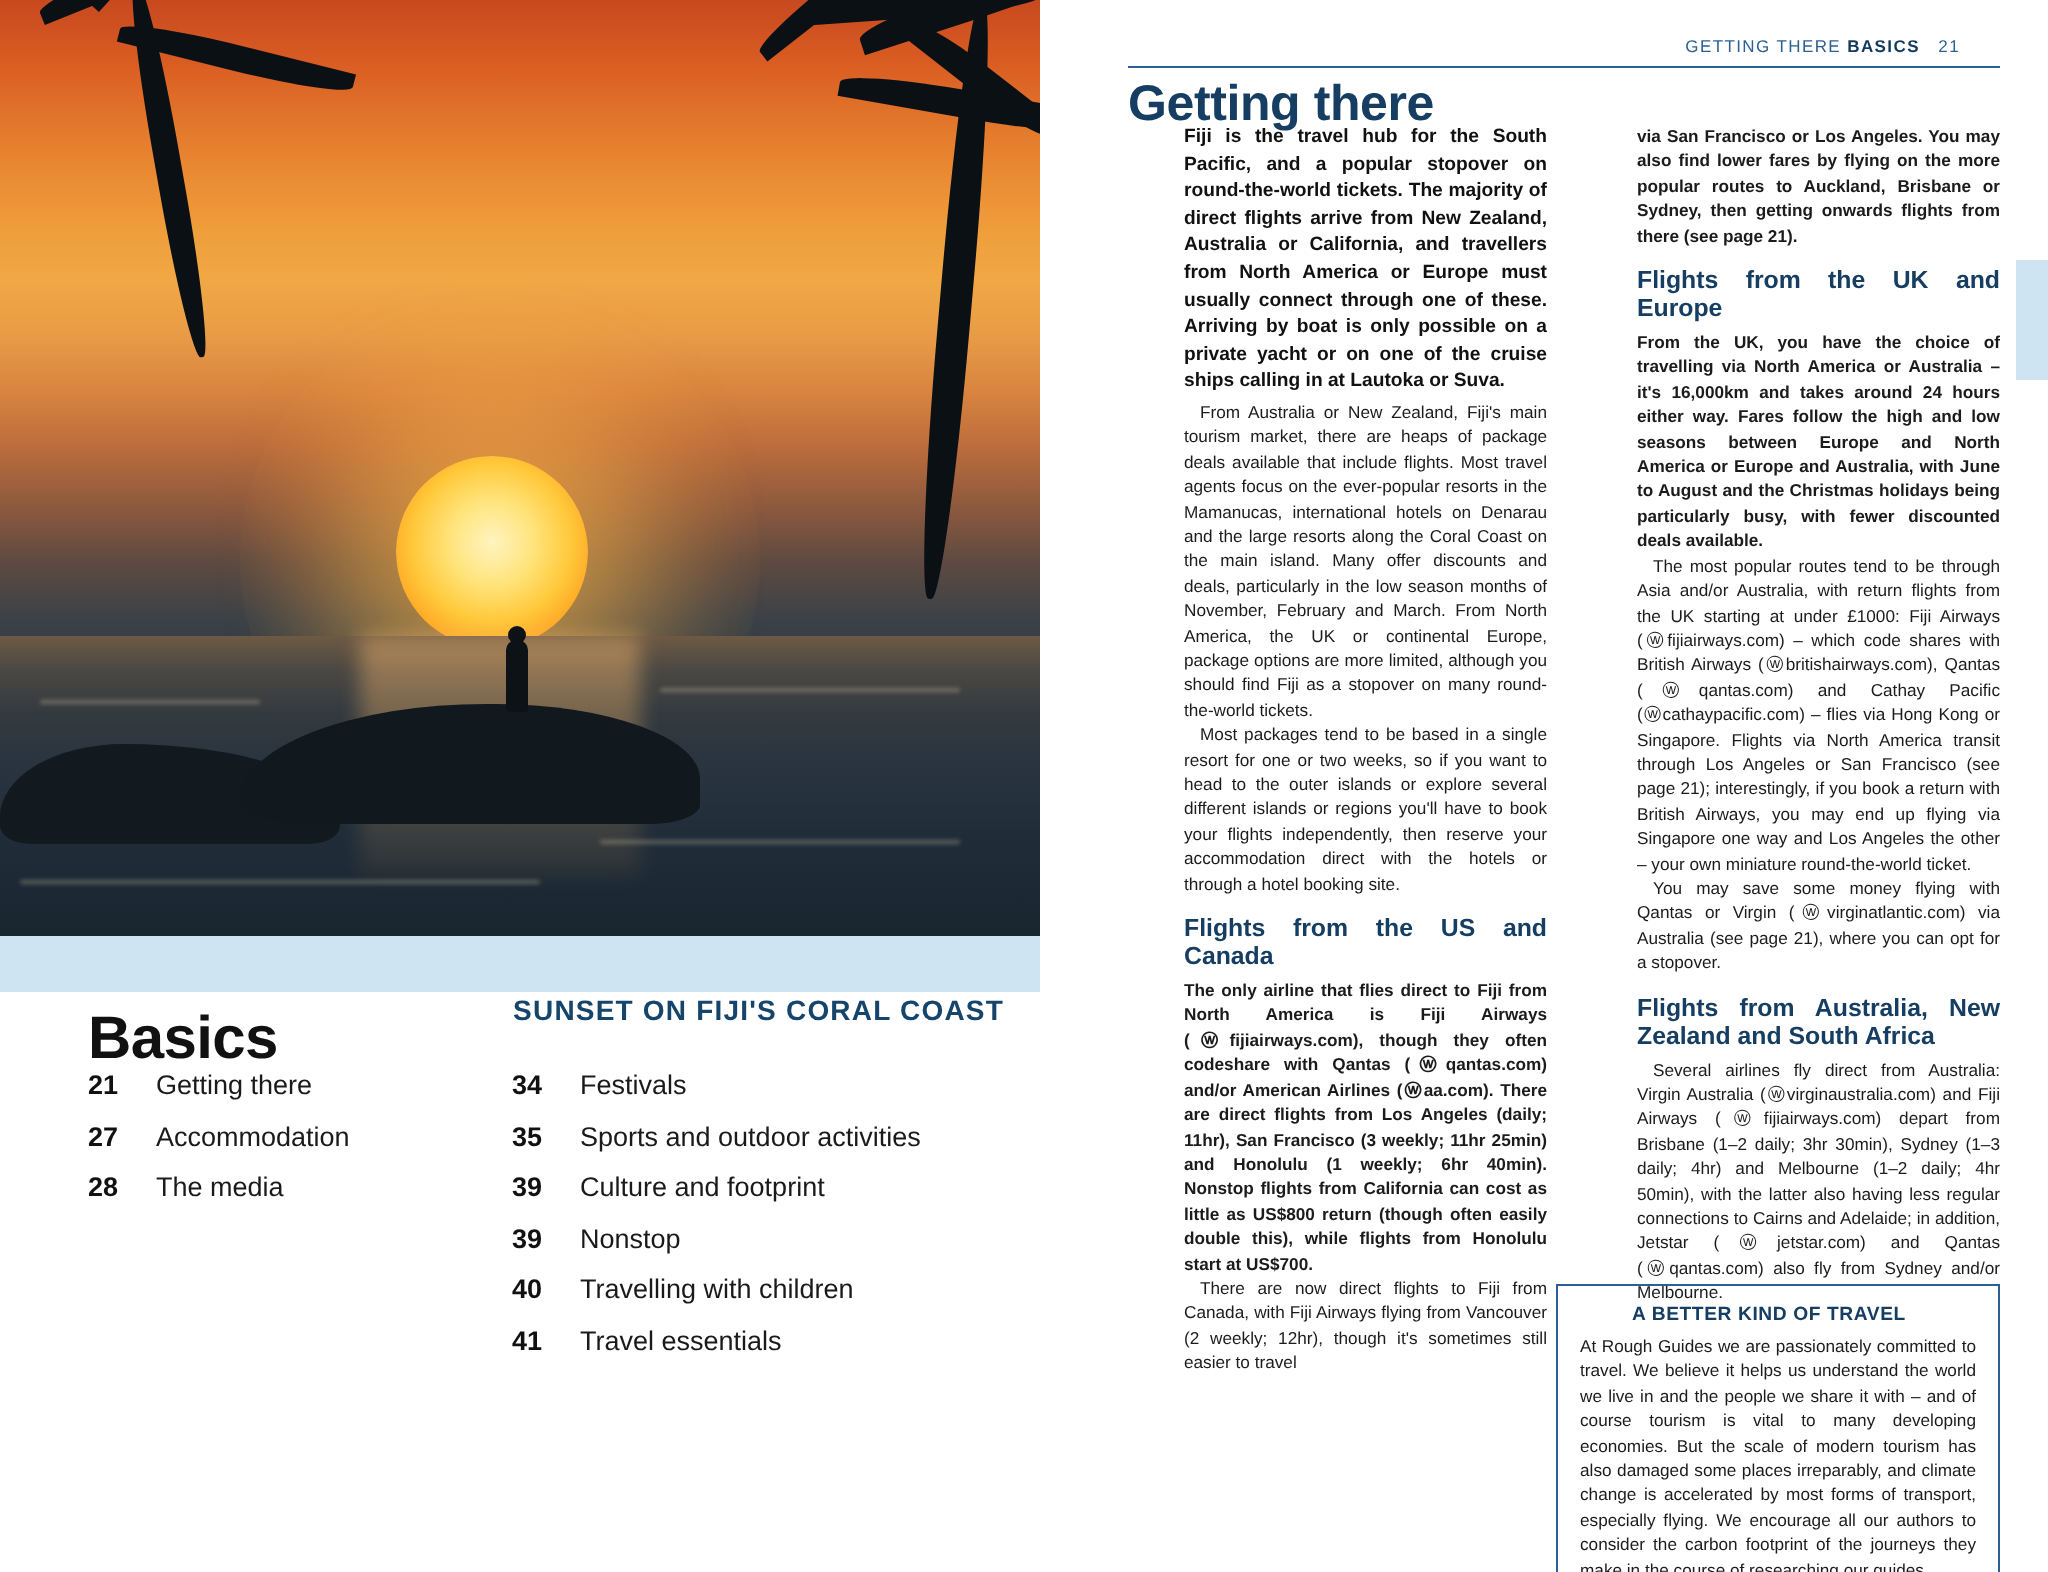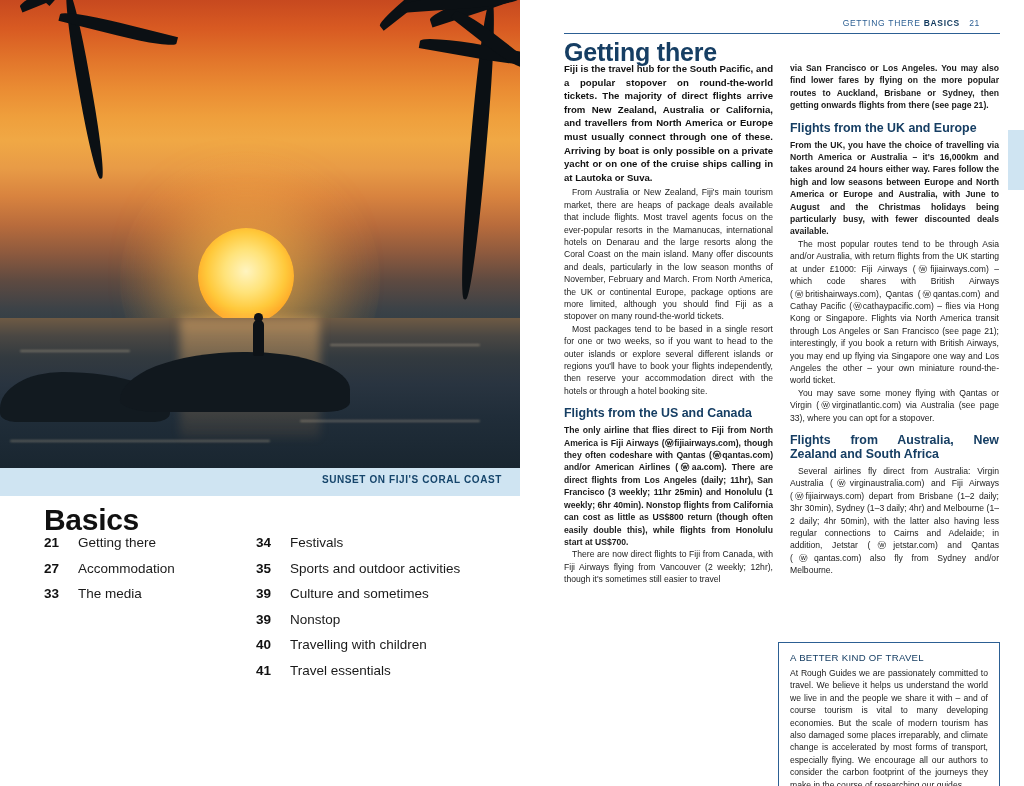--- a/index.html
+++ b/index.html
@@ -151,22 +151,22 @@
     position: absolute;
     left: 146px;
     top: 468px;
     width: 374px;
     height: 28px;
     background: #cfe4f2;
   }
   .caption-text {
     position: absolute;
     right: 18px;
-    top: 474px;
-    font-size: 10px;
+    top: 497px;
+    font-size: 14px;
     font-weight: bold;
     letter-spacing: 0.6px;
     color: #16456b;
     margin-left: 47px;
   }
   .blue-panel {
     position: absolute;
     left: 0;
     top: 468px;
     width: 146px;
@@ -262,20 +262,21 @@
     width: 436px;
     display: flex;
     gap: 17px;
   }
   .col {
     width: 209px;
     font-size: 8.6px;
     line-height: 12.4px;
     color: #1b1b1b;
     text-align: justify;
+    margin-left: 28px;
   }
   .col p {
     margin: 0 0 0 0;
     text-indent: 8px;
   }
   .col p.first {
     text-indent: 0;
     font-weight: bold;
   }
   .intro {
@@ -298,24 +299,25 @@
     position: absolute;
     left: 258px;
     top: 642px;
     width: 222px;
     border: 1px solid #2c5f93;
     padding: 9px 11px 11px 11px;
     box-sizing: border-box;
   }
   .box-title {
     font-size: 9.6px;
-    font-weight: normal;
+    font-weight: bold;
     color: #163e63;
     letter-spacing: 0.3px;
     margin-bottom: 4px;
+    margin-left: 26px;
   }
   .box-body {
     font-size: 8.6px;
     line-height: 12.4px;
     color: #1b1b1b;
     text-align: justify;
   }
 </style>
 </head>
 <body>
@@ -363,36 +365,36 @@
       <div class="toc-col">
         <div class="toc-row">
           <span class="toc-num">21</span>
           <span class="toc-label">Getting there</span>
         </div>
         <div class="toc-row">
           <span class="toc-num">27</span>
           <span class="toc-label">Accommodation</span>
         </div>
         <div class="toc-row">
-          <span class="toc-num">33</span>
+          <span class="toc-num">28</span>
           <span class="toc-label">The media</span>
         </div>
       </div>
       <div class="toc-col">
         <div class="toc-row">
           <span class="toc-num">34</span>
           <span class="toc-label">Festivals</span>
         </div>
         <div class="toc-row">
           <span class="toc-num">35</span>
           <span class="toc-label">Sports and outdoor activities</span>
         </div>
         <div class="toc-row">
           <span class="toc-num">39</span>
-          <span class="toc-label">Culture and sometimes</span>
+          <span class="toc-label">Culture and footprint</span>
         </div>
         <div class="toc-row">
           <span class="toc-num">39</span>
           <span class="toc-label">Nonstop</span>
         </div>
         <div class="toc-row">
           <span class="toc-num">40</span>
           <span class="toc-label">Travelling with children</span>
         </div>
         <div class="toc-row">
@@ -422,21 +424,21 @@
         <div class="h2">Flights from the US and Canada</div>
         <p class="first">The only airline that flies direct to Fiji from North America is Fiji Airways (ⓦfijiairways.com), though they often codeshare with Qantas (ⓦqantas.com) and/or American Airlines (ⓦaa.com). There are direct flights from Los Angeles (daily; 11hr), San Francisco (3 weekly; 11hr 25min) and Honolulu (1 weekly; 6hr 40min). Nonstop flights from California can cost as little as US$800 return (though often easily double this), while flights from Honolulu start at US$700.</p>
         <p>There are now direct flights to Fiji from Canada, with Fiji Airways flying from Vancouver (2 weekly; 12hr), though it's sometimes still easier to travel</p>
       </div>
 
       <div class="col">
         <p class="first">via San Francisco or Los Angeles. You may also find lower fares by flying on the more popular routes to Auckland, Brisbane or Sydney, then getting onwards flights from there (see page 21).</p>
         <div class="h2">Flights from the UK and Europe</div>
         <p class="first">From the UK, you have the choice of travelling via North America or Australia – it's 16,000km and takes around 24 hours either way. Fares follow the high and low seasons between Europe and North America or Europe and Australia, with June to August and the Christmas holidays being particularly busy, with fewer discounted deals available.</p>
         <p>The most popular routes tend to be through Asia and/or Australia, with return flights from the UK starting at under £1000: Fiji Airways (ⓦfijiairways.com) – which code shares with British Airways (ⓦbritishairways.com), Qantas (ⓦqantas.com) and Cathay Pacific (ⓦcathaypacific.com) – flies via Hong Kong or Singapore. Flights via North America transit through Los Angeles or San Francisco (see page 21); interestingly, if you book a return with British Airways, you may end up flying via Singapore one way and Los Angeles the other – your own miniature round-the-world ticket.</p>
-        <p>You may save some money flying with Qantas or Virgin (ⓦvirginatlantic.com) via Australia (see page 33), where you can opt for a stopover.</p>
+        <p>You may save some money flying with Qantas or Virgin (ⓦvirginatlantic.com) via Australia (see page 21), where you can opt for a stopover.</p>
         <div class="h2">Flights from Australia, New Zealand and South Africa</div>
         <p>Several airlines fly direct from Australia: Virgin Australia (ⓦvirginaustralia.com) and Fiji Airways (ⓦfijiairways.com) depart from Brisbane (1–2 daily; 3hr 30min), Sydney (1–3 daily; 4hr) and Melbourne (1–2 daily; 4hr 50min), with the latter also having less regular connections to Cairns and Adelaide; in addition, Jetstar (ⓦjetstar.com) and Qantas (ⓦqantas.com) also fly from Sydney and/or Melbourne.</p>
       </div>
     </div>
 
     <div class="box">
       <div class="box-title">A BETTER KIND OF TRAVEL</div>
       <div class="box-body">At Rough Guides we are passionately committed to travel. We believe it helps us understand the world we live in and the people we share it with – and of course tourism is vital to many developing economies. But the scale of modern tourism has also damaged some places irreparably, and climate change is accelerated by most forms of transport, especially flying. We encourage all our authors to consider the carbon footprint of the journeys they make in the course of researching our guides.</div>
     </div>
 

